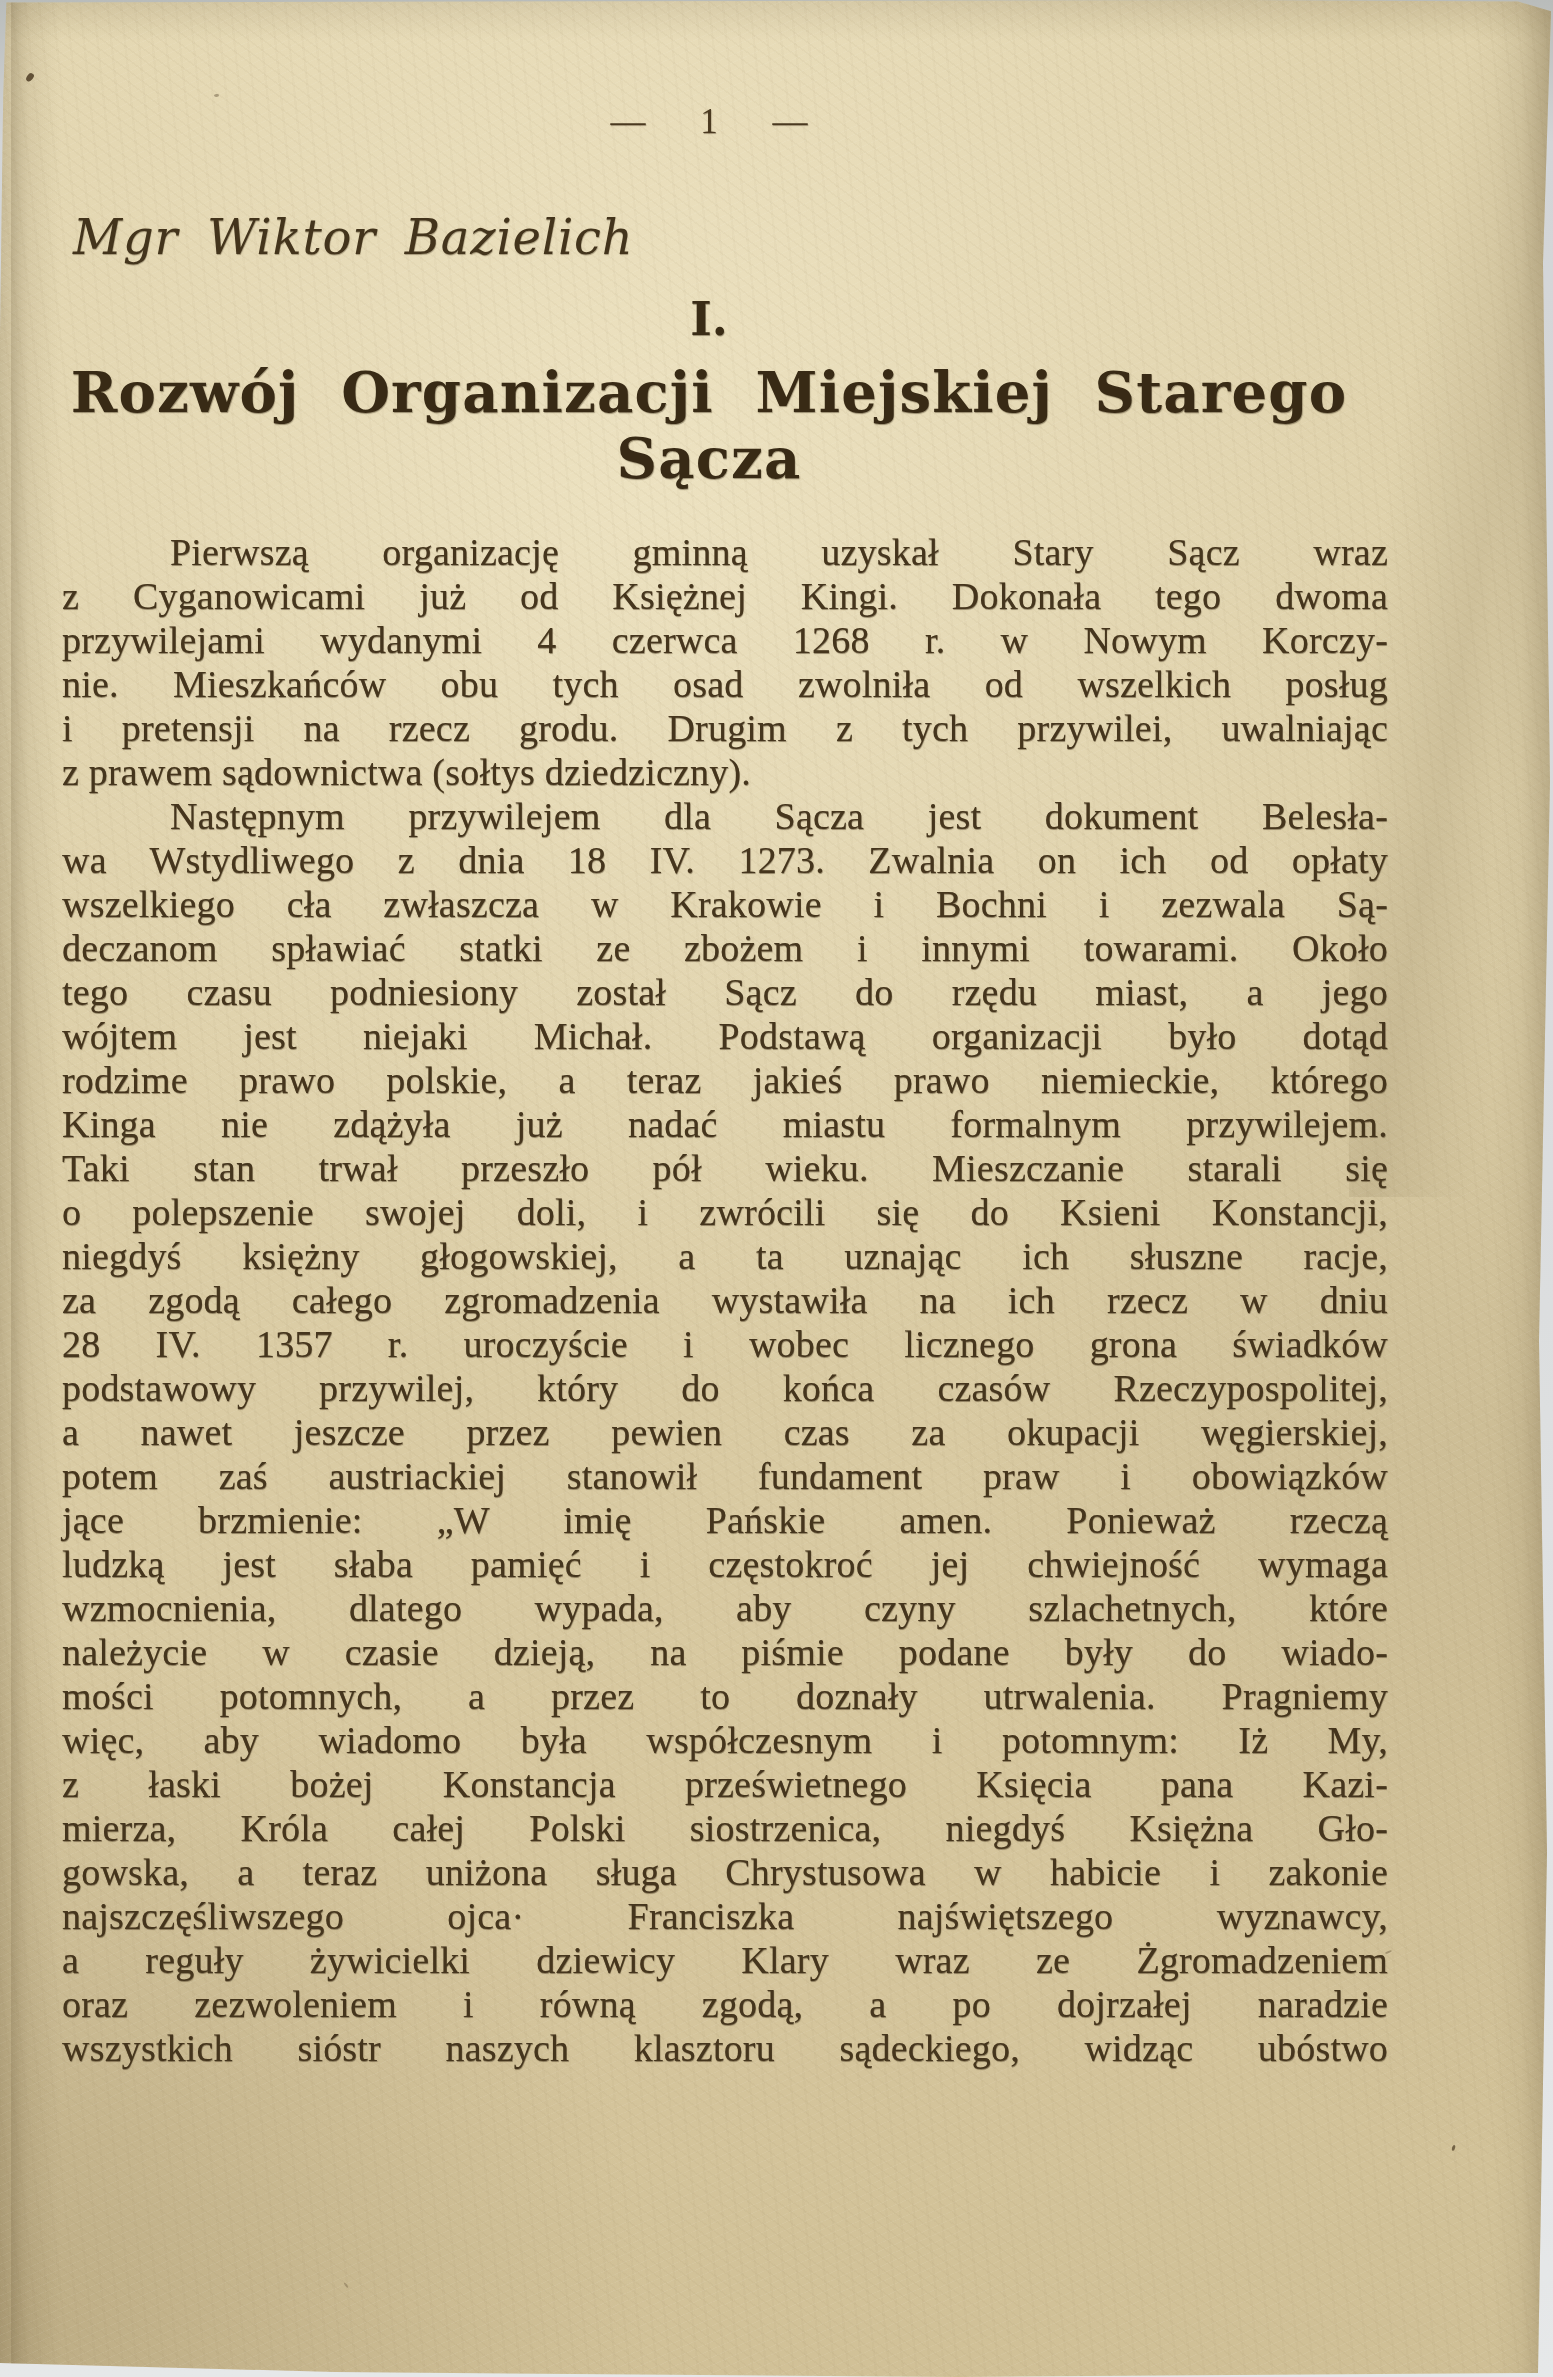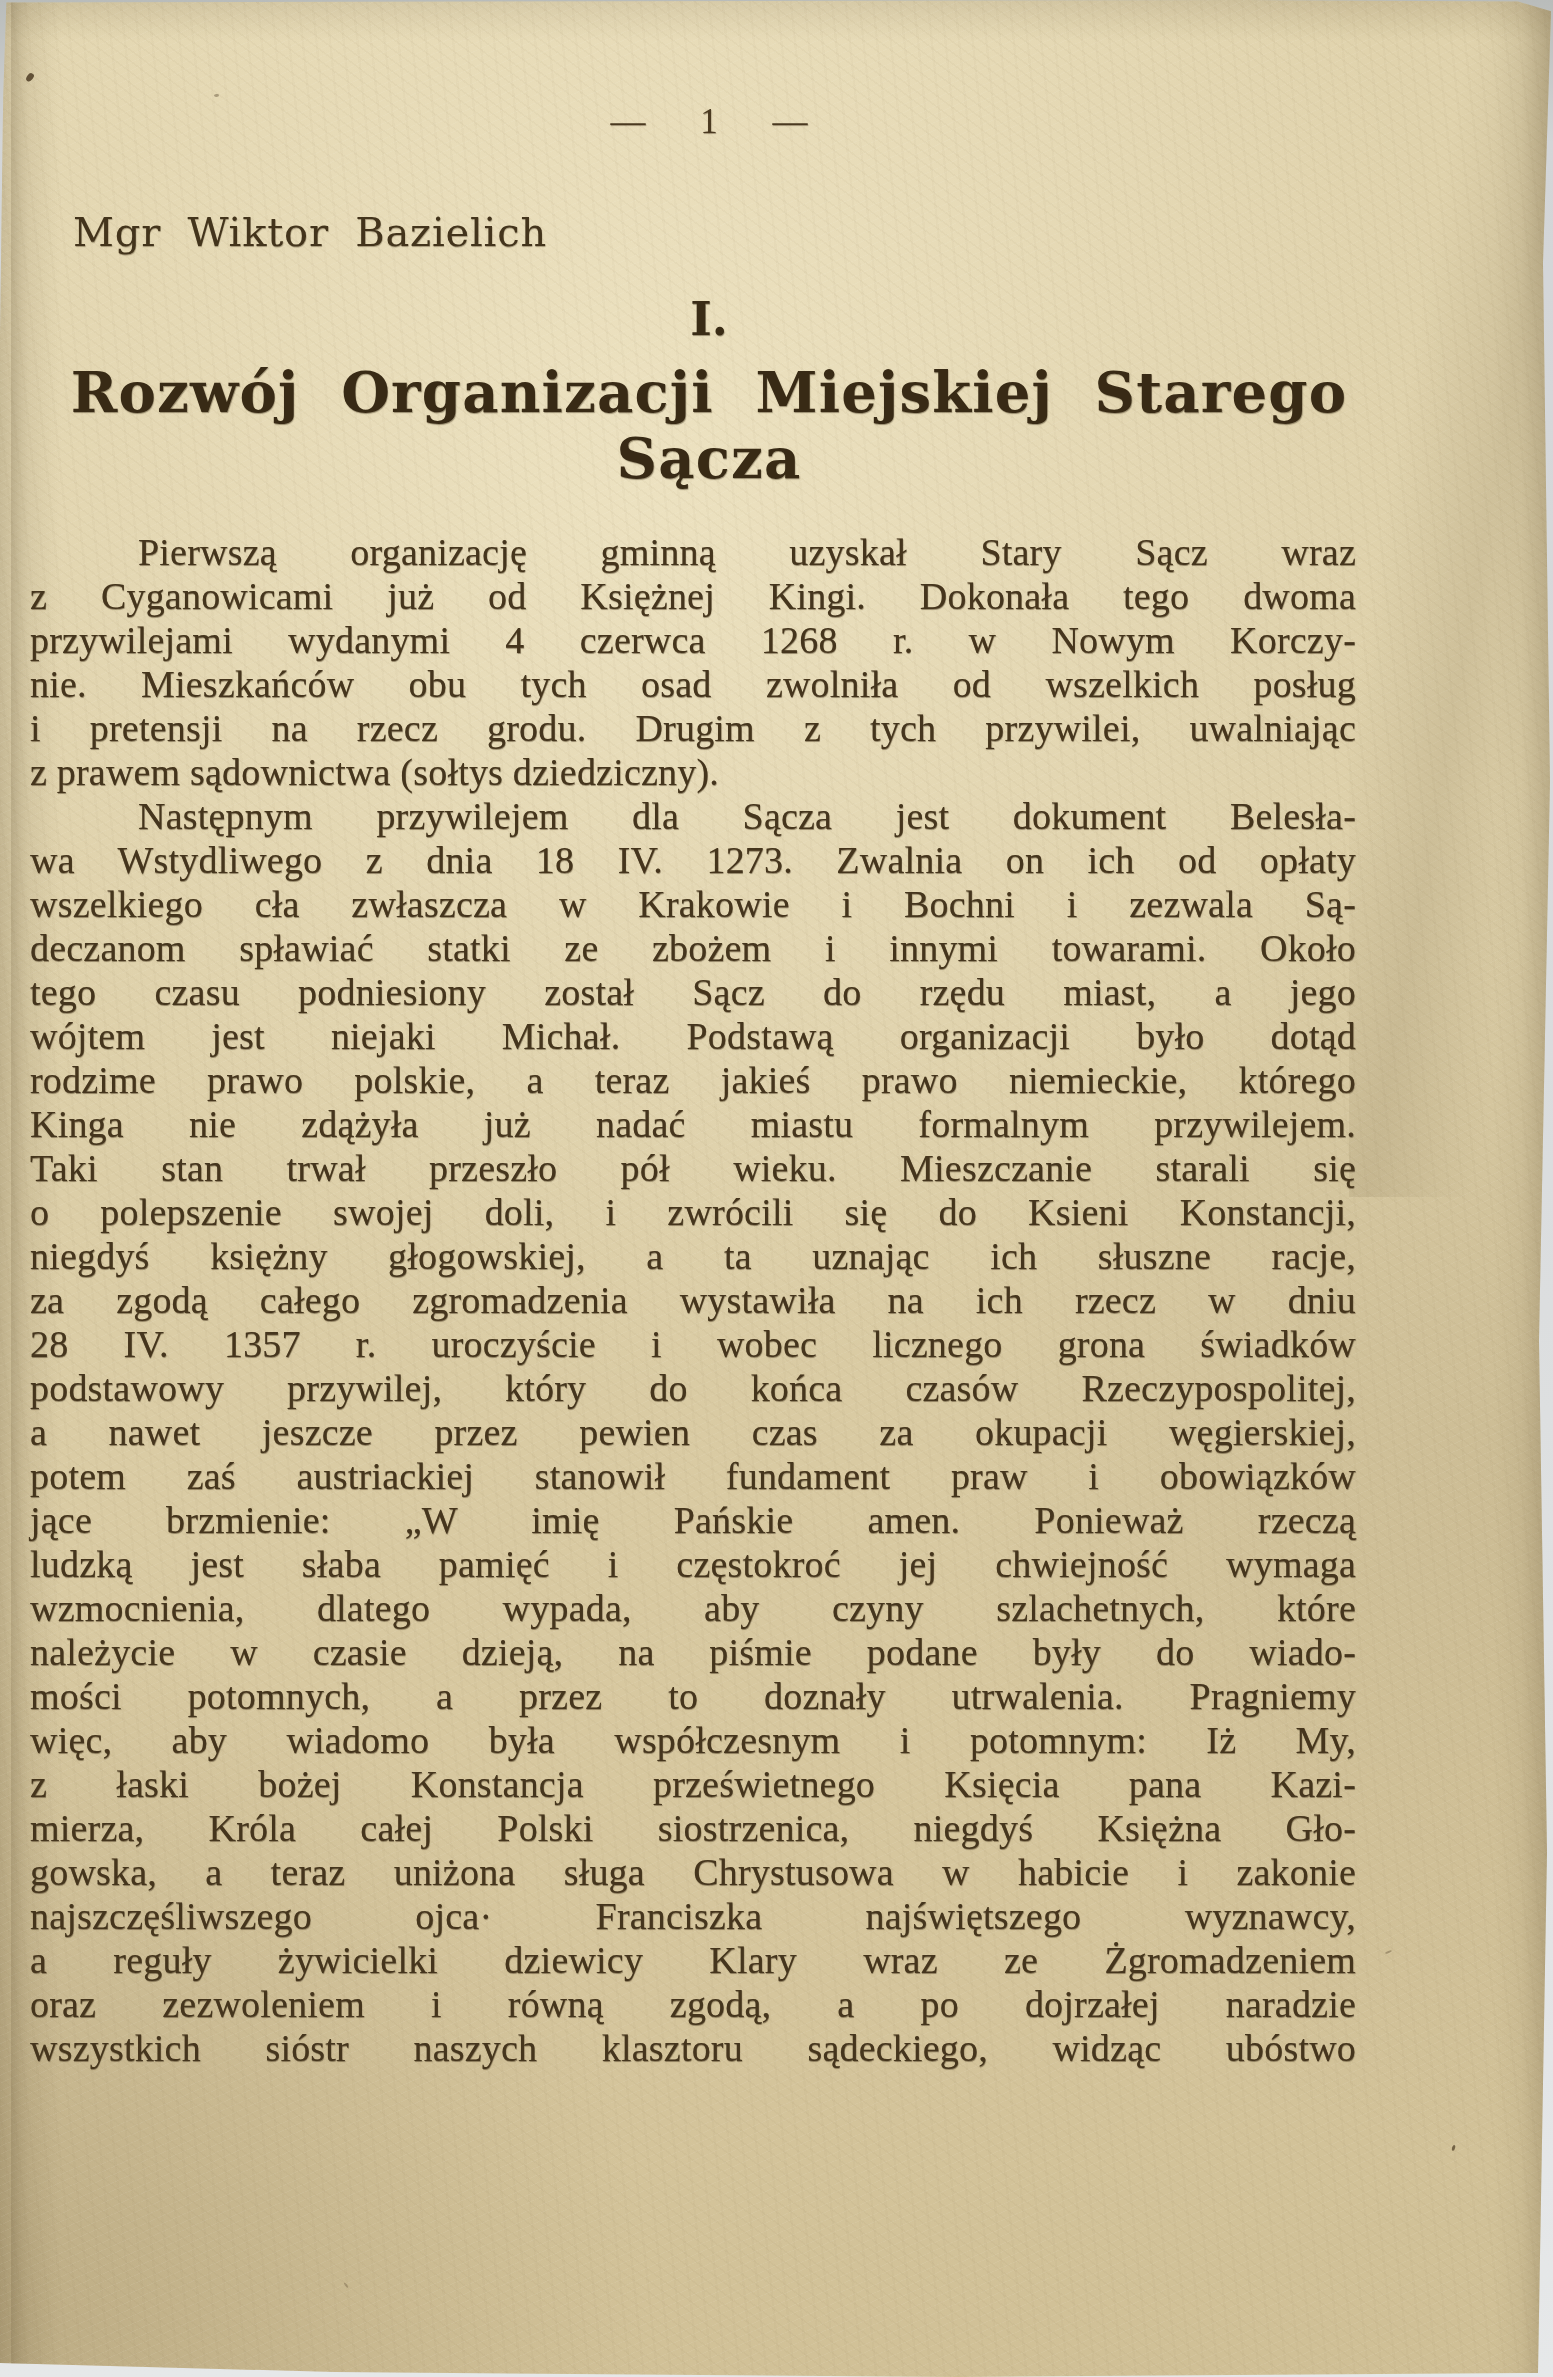--- a/index.html
+++ b/index.html
@@ -69,21 +69,22 @@
     text-align: center;
     font-size: 35px;
     word-spacing: 46px;
     color: #4a3920;
     text-shadow: 0.4px 0.6px 0.8px rgba(70,54,30,0.45);
   }
   .author {
     position: absolute;
     left: 73px; top: 209px;
     font-family: "DejaVu Serif", serif;
-    font-size: 40px;
+    font-style: italic;
+    font-size: 48px;
     letter-spacing: 0.8px;
     word-spacing: 12.8px;
     color: #43341c;
     text-shadow: 0.4px 0.6px 0.8px rgba(70,54,30,0.40);
   }
   .section {
     position: absolute;
     left: 46px; top: 292px; width: 1326px;
     text-align: center;
     font-family: "DejaVu Serif", serif;
@@ -112,21 +113,21 @@
     font-weight: bold;
     font-size: 34px;
     line-height: 46px;
     letter-spacing: 0.4px;
     word-spacing: 7.2px;
     color: #41311a;
     text-shadow: 0.4px 0.6px 0.8px rgba(65,49,26,0.40);
   }
   .bodytext {
     position: absolute;
-    left: 30px; top: 530px; width: 1326px;
+    left: 62px; top: 530px; width: 1326px;
     font-size: 38px;
     line-height: 44px;
     letter-spacing: 0.2px;
     color: #45351d;
     text-shadow: 0.4px 0.5px 0.7px rgba(69,53,29,0.50), 0 0 0.5px rgba(69,53,29,0.30);
   }
   .line {
     text-align: justify;
     text-align-last: justify;
     white-space: nowrap;

